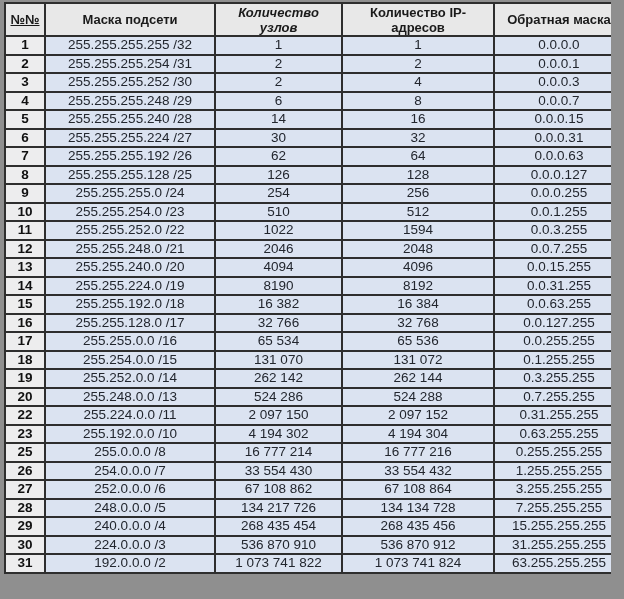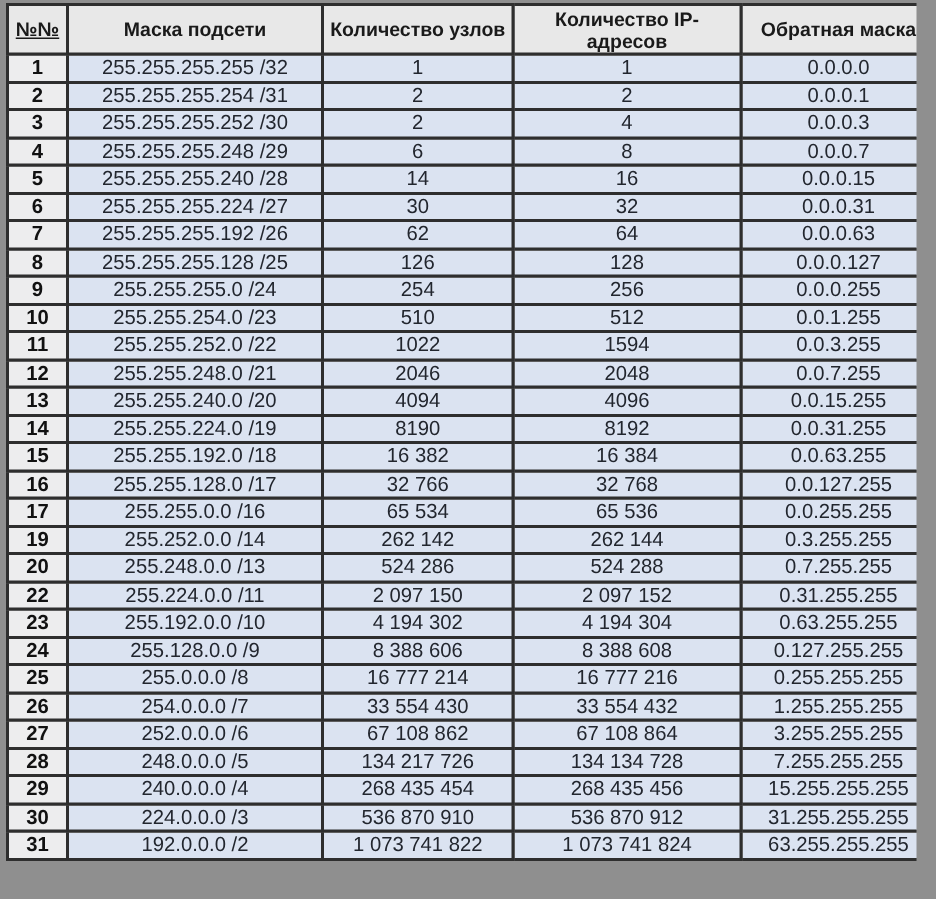--- a/index.html
+++ b/index.html
@@ -39,21 +39,21 @@
   thead th {
     background: #e8e8e8;
     font-weight: bold;
     font-size: 13px;
     line-height: 15px;
     height: 31px;
     white-space: normal;
   }
   th.col-num { width: 34px; }
   th.col-mask { width: 164px; }
-  th.col-hosts { width: 121px; }
+  th.col-hosts { width: 121px; font-style: italic; }
   th.col-ips { width: 146px; margin-top: 24px; }
   th.col-wild { width: 124px; margin-left: 48px; }
   th.underlined { text-decoration: underline; }
   tbody td {
     background: #dbe3f1;
     font-size: 13.5px;
     height: 16.5px;
     line-height: 16.5px;
     color: #22262e;
   }
@@ -191,20 +191,27 @@
           <td>0.0.127.255</td>
         </tr>
         <tr>
           <td class="numcol">17</td>
           <td>255.255.0.0 /16</td>
           <td>65 534</td>
           <td>65 536</td>
           <td>0.0.255.255</td>
         </tr>
         <tr>
+          <td class="numcol">18</td>
+          <td>255.254.0.0 /15</td>
+          <td>131 070</td>
+          <td>131 072</td>
+          <td>0.1.255.255</td>
+        </tr>
+        <tr>
           <td class="numcol">19</td>
           <td>255.252.0.0 /14</td>
           <td>262 142</td>
           <td>262 144</td>
           <td>0.3.255.255</td>
         </tr>
         <tr>
           <td class="numcol">20</td>
           <td>255.248.0.0 /13</td>
           <td>524 286</td>
@@ -219,27 +226,20 @@
           <td>0.31.255.255</td>
         </tr>
         <tr>
           <td class="numcol">23</td>
           <td>255.192.0.0 /10</td>
           <td>4 194 302</td>
           <td>4 194 304</td>
           <td>0.63.255.255</td>
         </tr>
         <tr>
-          <td class="numcol">24</td>
-          <td>255.128.0.0 /9</td>
-          <td>8 388 606</td>
-          <td>8 388 608</td>
-          <td>0.127.255.255</td>
-        </tr>
-        <tr>
           <td class="numcol">25</td>
           <td>255.0.0.0 /8</td>
           <td>16 777 214</td>
           <td>16 777 216</td>
           <td>0.255.255.255</td>
         </tr>
         <tr>
           <td class="numcol">26</td>
           <td>254.0.0.0 /7</td>
           <td>33 554 430</td>

